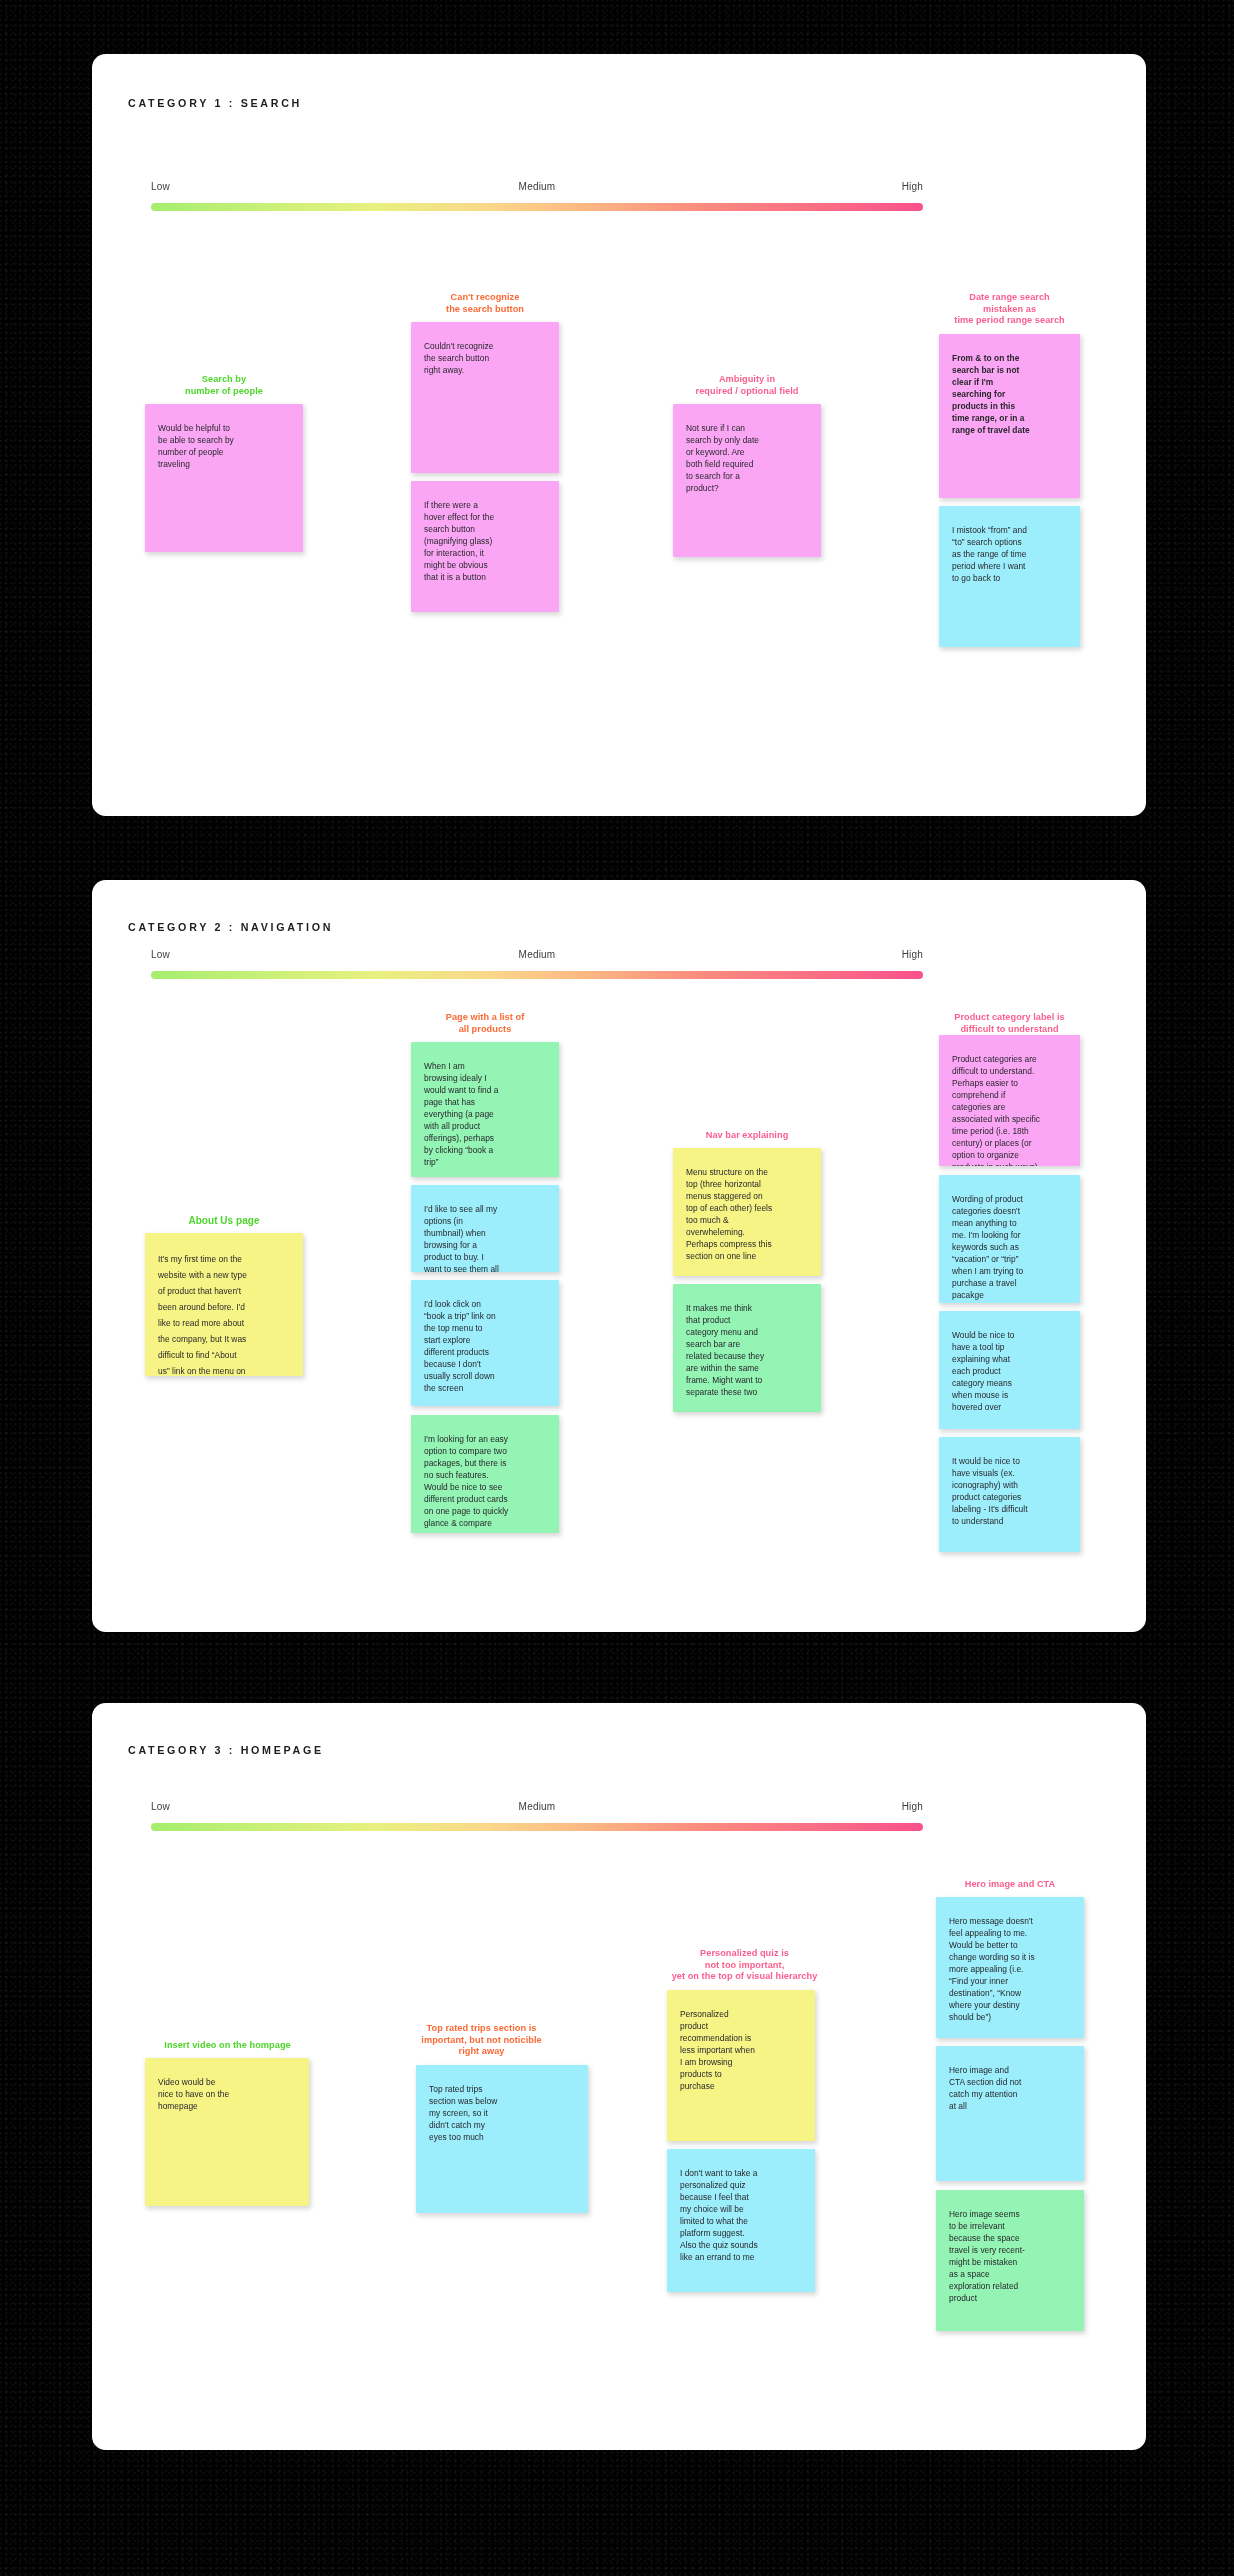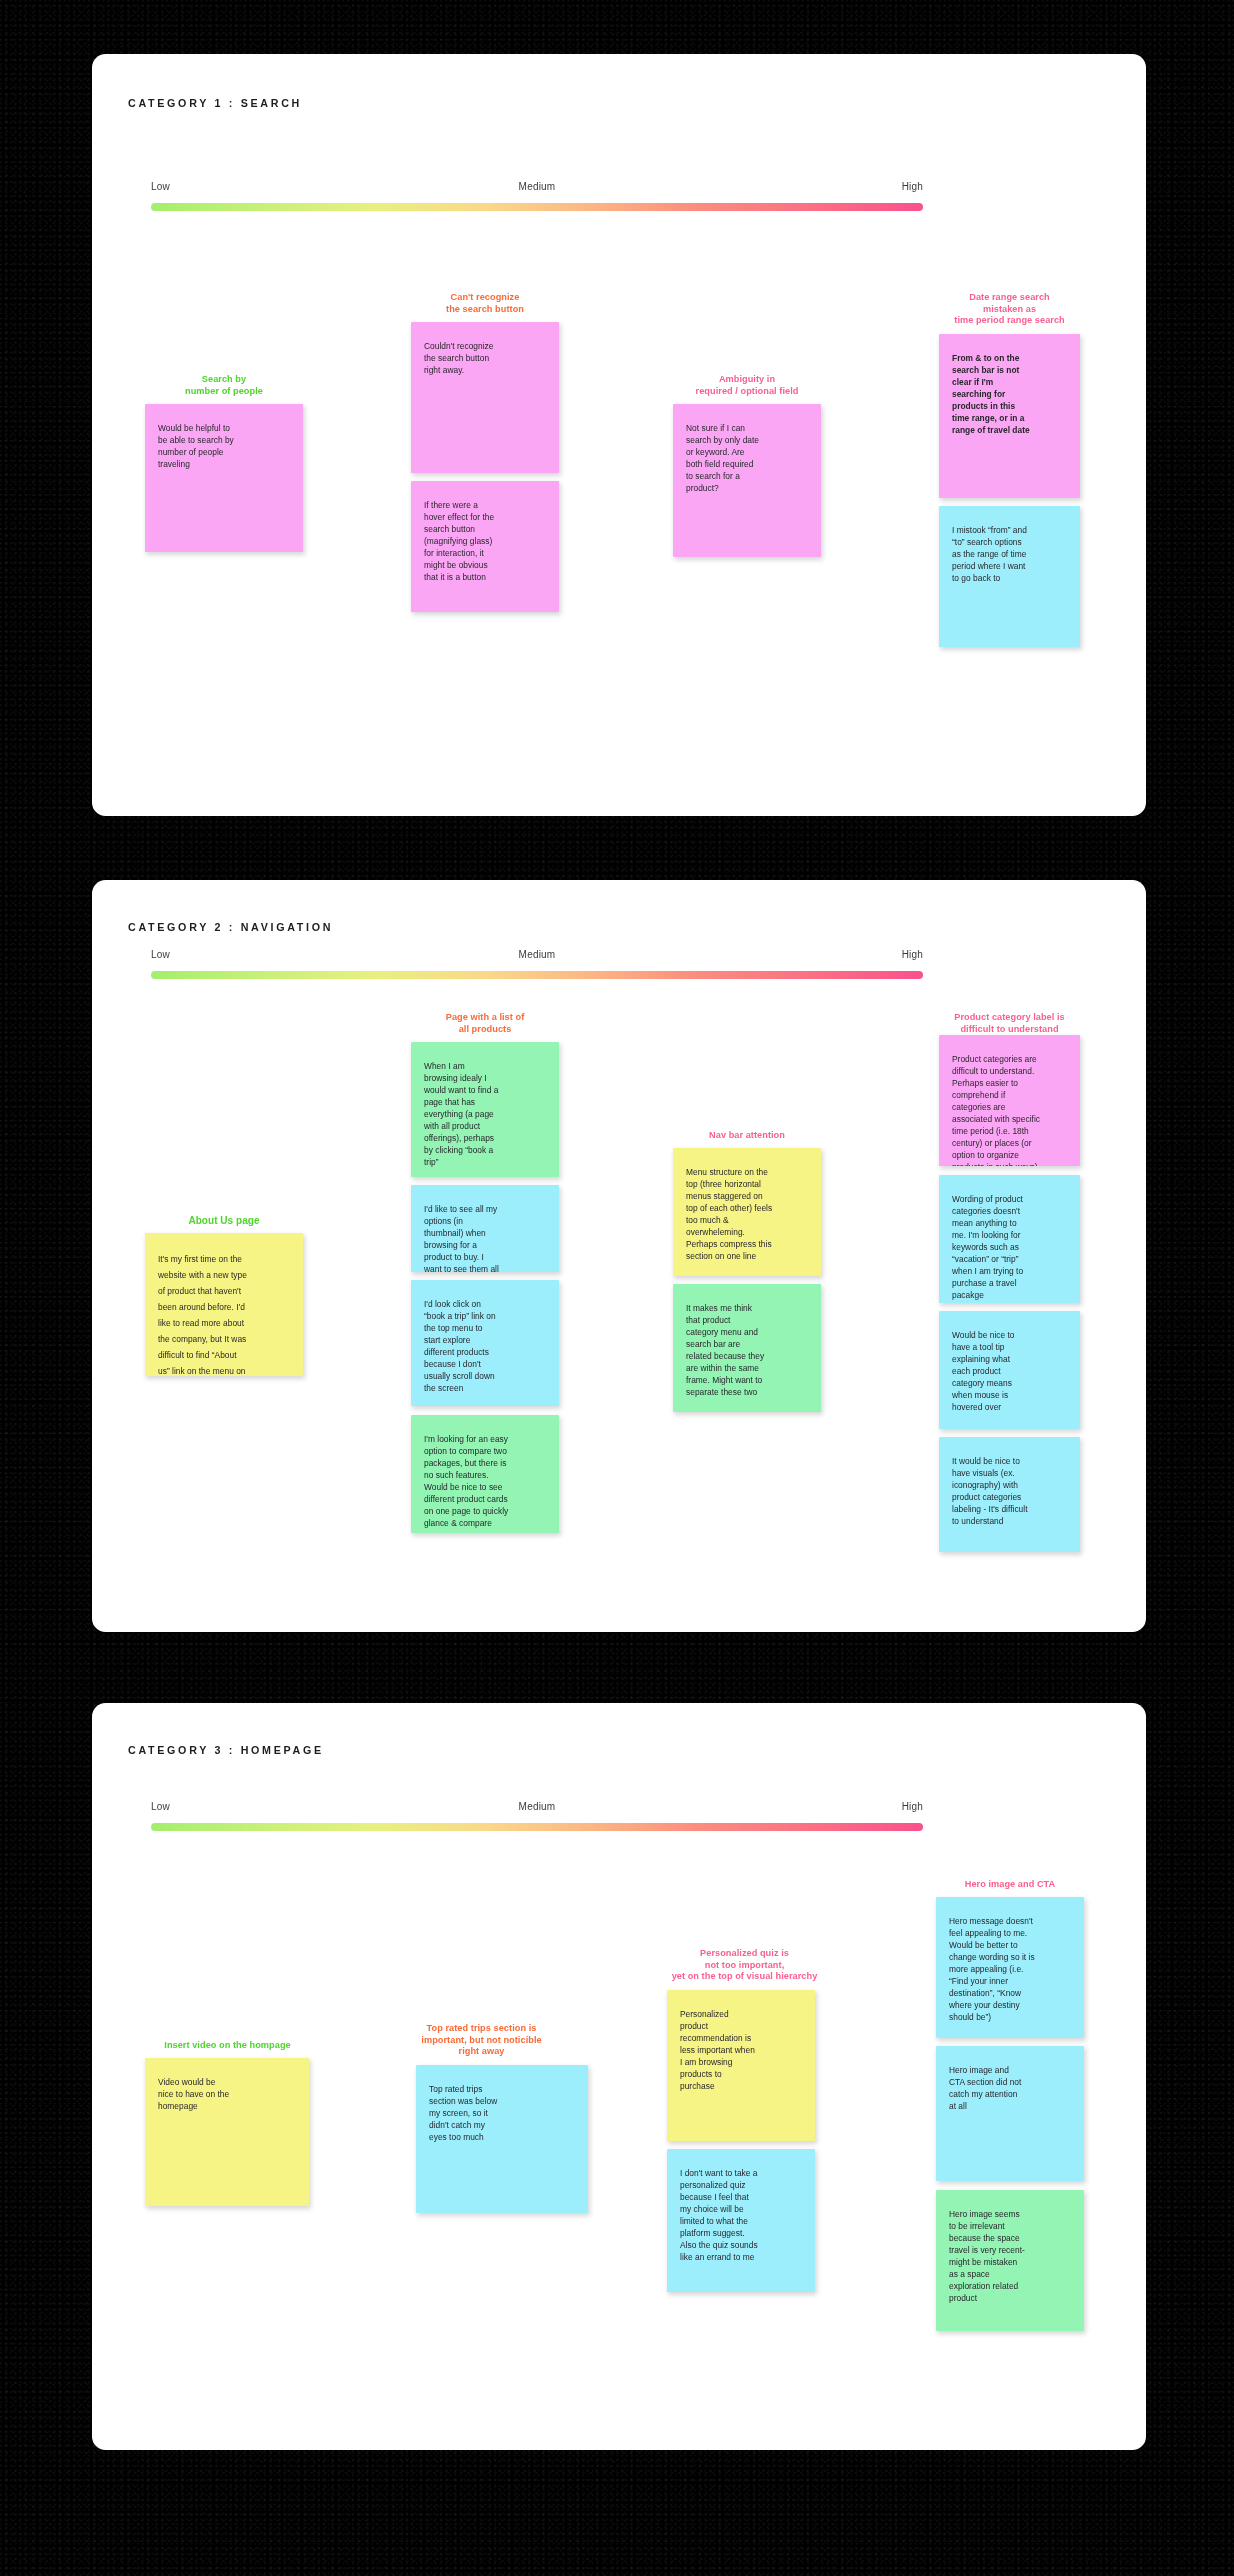--- a/index.html
+++ b/index.html
@@ -239,21 +239,21 @@
 option to compare two
 packages, but there is
 no such features.
 Would be nice to see
 different product cards
 on one page to quickly
 glance &amp; compare</div>
       </div>
     </div>
     <div class="cluster" style="left: 673px; top: 1130px; width: 148px;">
-      <div class="cluster-label" style="color: rgb(250, 95, 142); font-size: 9.2px; line-height: 11.7px; margin-bottom: 6.6px; width: 204px; margin-left: -28px;">Nav bar attention</div>
+      <div class="cluster-label" style="color: rgb(250, 95, 142); font-size: 9.2px; line-height: 11.7px; margin-bottom: 6.6px; width: 204px; margin-left: -28px;">Nav bar explaining</div>
       <div class="note" style="width: 148px; height: 128px; background: rgb(247, 244, 134); margin-bottom: 8.2px;">
         <div class="note-text" style="left: 13px; right: 8.2px; top: 18px; font-size: 8.4px; line-height: 12px;">Menu structure on the
 top (three horizontal
 menus staggered on
 top of each other) feels
 too much &amp;
 overwheleming.
 Perhaps compress this
 section on one line</div>
       </div>

